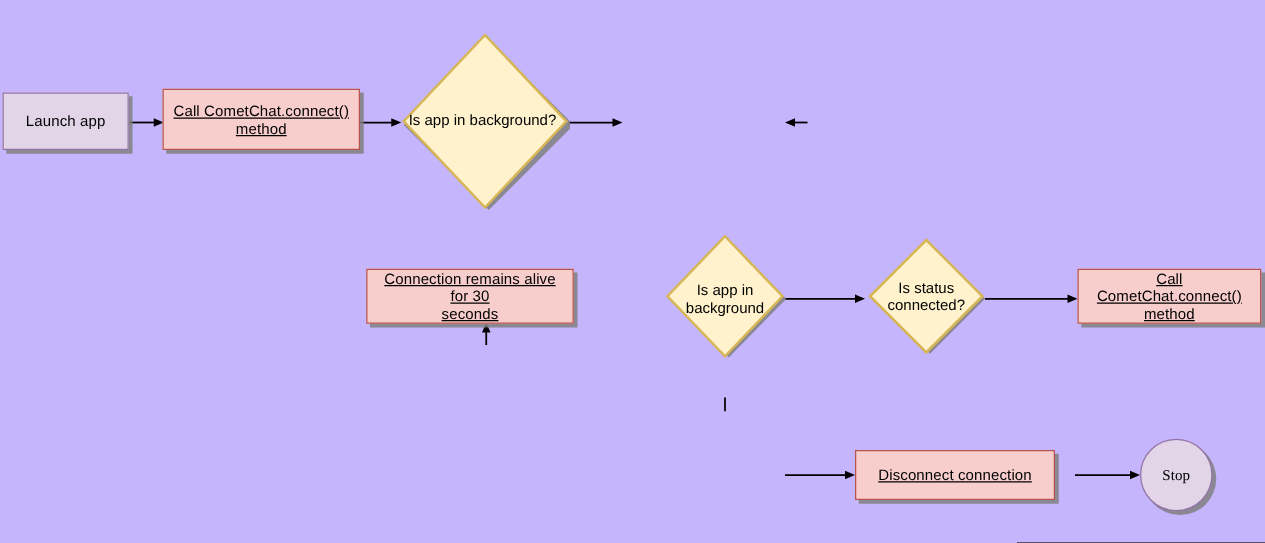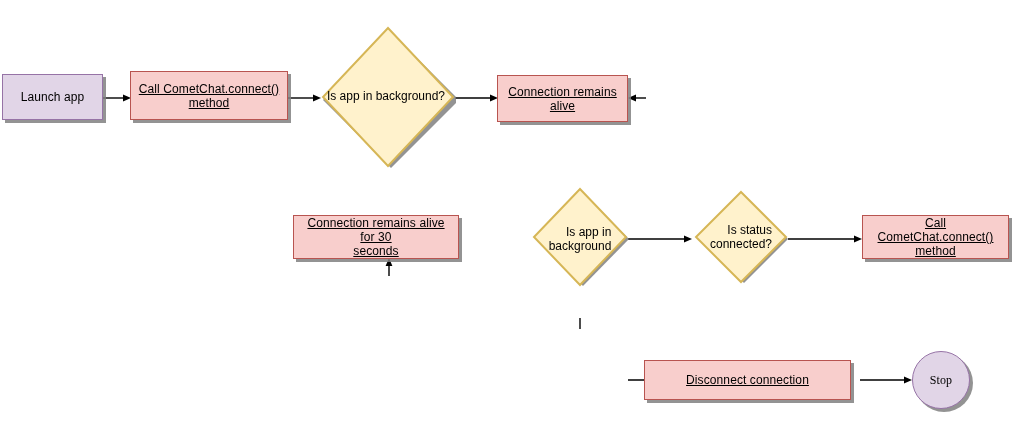--- a/index.html
+++ b/index.html
@@ -4,21 +4,21 @@
 <style>
   html, body {
     margin: 0;
     padding: 0;
     background: #000000;
   }
   #canvas {
     position: relative;
     width: 1012px;
     height: 434px;
-    background: #ffffff;
+    background: #c4b5fd;
     overflow: hidden;
     font-family: "Liberation Sans", sans-serif;
   }
   .node {
     position: absolute;
     box-sizing: border-box;
     display: flex;
     align-items: center;
     justify-content: center;
     text-align: center;
@@ -72,21 +72,21 @@
   }
   .diamond .label {
     position: absolute;
     left: 0;
     top: 0;
     width: 100%;
     height: 100%;
     display: flex;
     align-items: center;
     justify-content: center;
-    text-align: right;
+    text-align: center;
     font-size: 12px;
     line-height: 14px;
     color: #000;
     white-space: pre-line;
     z-index: 2;
   }
 
   
   .conn {
     position: absolute;
@@ -177,24 +177,20 @@
   </div>
 
   <div class="diamond" style="left:320px; top:25px; width:136px; height:144px;">
     <svg width="136" height="144" viewBox="0 0 136 144">
       <polygon points="71,7 139,75 71,143 3,75" fill="#808080" opacity="0.85"></polygon>
       <polygon points="68,3 133,72 68,141 3,72" fill="#FFF2CC" stroke="#D6B656" stroke-width="2"></polygon>
     </svg>
     <span class="label" style="transform:translate(-2px,-1px);">Is app in background?</span>
   </div>
 
-  <div class="node rect pink shadow" style="left:497px; top:75px; width:131px; height:47px;">
-    <span class="label">Connection remains
-alive</span>
-  </div>
 
   <div class="node rect pink shadow" style="left:293px; top:215px; width:166px; height:44px;">
     <span class="label">Connection remains alive for 30
 seconds</span>
   </div>
 
   <div class="diamond" style="left:692px; top:190px; width:98px; height:98px;">
     <svg width="98" height="98" viewBox="0 0 98 98">
       <polygon points="52,5 96,49 52,93 8,49" fill="#808080" opacity="0.85"></polygon>
       <polygon points="49,2 94,47 49,92 4,47" fill="#FFF2CC" stroke="#D6B656" stroke-width="2"></polygon>
@@ -211,21 +207,21 @@
     <span class="label" style="transform:translate(0,1px);">Is app in
 background</span>
   </div>
 
   <div class="node rect pink shadow" style="left:862px; top:215px; width:147px; height:44px;">
     <span class="label">Call CometChat.connect()
 method</span>
   </div>
 
 
-  <div class="node rect pink shadow" style="left:644px; top:360px; width:207px; height:40px;align-items:center;">
+  <div class="node rect pink shadow" style="left:684px; top:360px; width:160px; height:40px;align-items:center;">
     <span class="label">Disconnect connection</span>
   </div>
 
   <div class="node circle" style="left:912px; top:351px; width:58px; height:58px;">
     <span class="label">Stop</span>
   </div>
 
 </div>
 
 </body></html>

